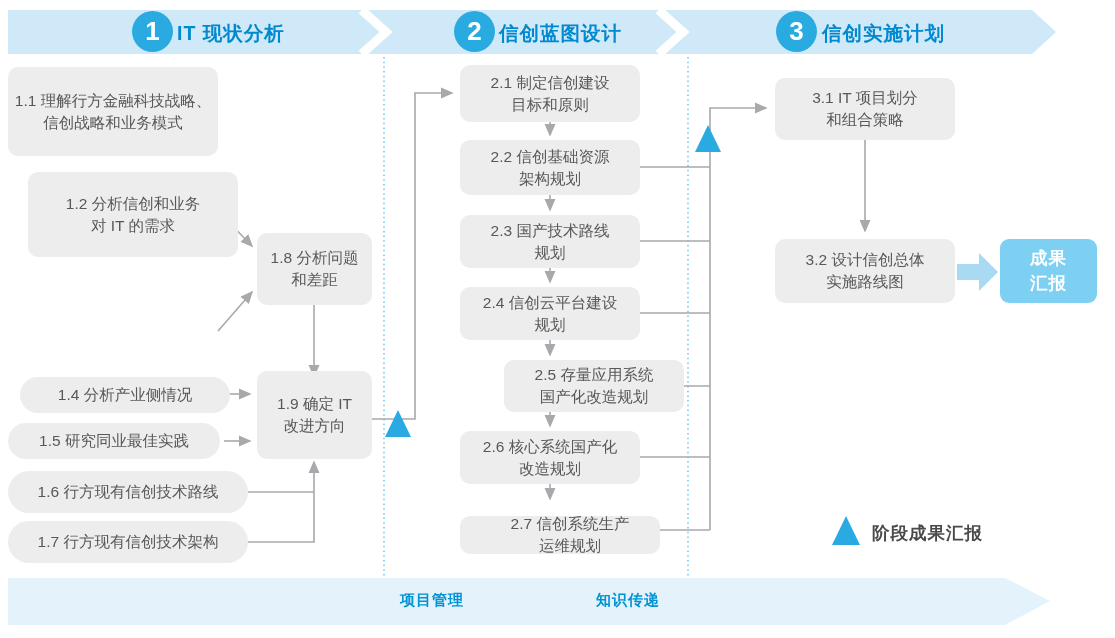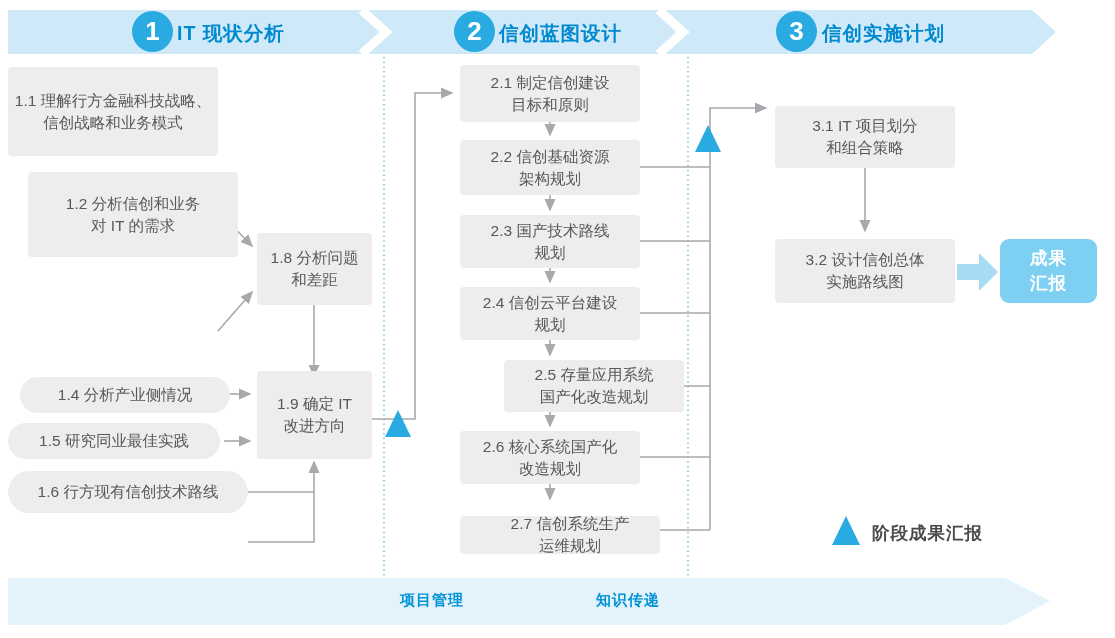--- a/index.html
+++ b/index.html
@@ -24,21 +24,21 @@
     display:flex;align-items:center;justify-content:center;
   }
   .phase-title{
     position:absolute;color:var(--phase-title,#0089cf);font-weight:bold;font-size:19.5px;
     letter-spacing:1px;line-height:22px;
   }
   
   .node{
     position:absolute;background:var(--box-bg,#ededed);color:var(--box-text,#57585a);
     display:flex;align-items:center;justify-content:center;text-align:center;
-    white-space:pre-line;font-size:15.5px;line-height:1.42;border-radius:4px;
+    white-space:pre-line;font-size:15.5px;line-height:1.42;border-radius:10px;
   }
   .pill{border-radius:22px;white-space:nowrap;}
   .result{
     background:var(--result-bg,#7ed0f3);color:#fff;font-weight:bold;font-size:17.5px;
     border-radius:9px;letter-spacing:1px;
   }
   
   .band-label{
     position:absolute;color:var(--bottom-text,#0093d5);font-weight:bold;font-size:15px;
     letter-spacing:1px;
@@ -113,41 +113,42 @@
   <div class="phase-circle" style="left:776px;top:11px;">3</div>
   <div class="phase-title" style="left:822px;top:22px;">信创实施计划</div>
 
   <div class="node" style="left:8px;top:67px;width:210px;height:89px;">1.1 理解行方金融科技战略、
 信创战略和业务模式</div>
   <div class="node" style="left:8px;top:172px;width:210px;height:85px;margin-left:20px;">1.2 分析信创和业务
 对 IT 的需求</div>
   <div class="node pill" style="left:20px;top:377px;width:210px;height:36px;">1.4 分析产业侧情况</div>
   <div class="node pill" style="left:8px;top:423px;width:212px;height:36px;">1.5 研究同业最佳实践</div>
   <div class="node pill" style="left:8px;top:471px;width:240px;height:42px;">1.6 行方现有信创技术路线</div>
+  <div class="node pill" style="left:8px;top:521px;width:240px;height:42px;">1.7 行方现有信创技术架构</div>
   <div class="node" style="left:257px;top:233px;width:115px;height:72px;">1.8 分析问题
 和差距</div>
   <div class="node" style="left:257px;top:371px;width:115px;height:88px;">1.9 确定 IT
 改进方向</div>
 
   <div class="node" style="left:460px;top:65px;width:180px;height:57px;">2.1 制定信创建设
 目标和原则</div>
   <div class="node" style="left:460px;top:140px;width:180px;height:55px;">2.2 信创基础资源
 架构规划</div>
   <div class="node" style="left:460px;top:215px;width:180px;height:53px;">2.3 国产技术路线
 规划</div>
   <div class="node" style="left:460px;top:287px;width:180px;height:53px;">2.4 信创云平台建设
 规划</div>
   <div class="node" style="left:460px;top:360px;width:180px;height:52px;margin-left:44px;">2.5 存量应用系统
 国产化改造规划</div>
   <div class="node" style="left:460px;top:431px;width:180px;height:53px;">2.6 核心系统国产化
 改造规划</div>
   <div class="node" style="left:460px;top:516px;width:180px;height:38px;padding-left:20px;">2.7 信创系统生产
 运维规划</div>
 
-  <div class="node" style="left:775px;top:78px;width:180px;height:62px;margin-top:28px;">3.1 IT 项目划分
+  <div class="node" style="left:775px;top:78px;width:180px;height:62px;">3.1 IT 项目划分
 和组合策略</div>
   <div class="node" style="left:775px;top:239px;width:180px;height:64px;">3.2 设计信创总体
 实施路线图</div>
   <div class="node result" style="left:1000px;top:239px;width:97px;height:64px;">成果
 汇报</div>
 
   <div class="legend-label" style="left:872px;top:521px;">阶段成果汇报</div>
 
   <div class="band-label" style="left:400px;top:591px;">项目管理</div>
   <div class="band-label" style="left:596px;top:591px;">知识传递</div>

